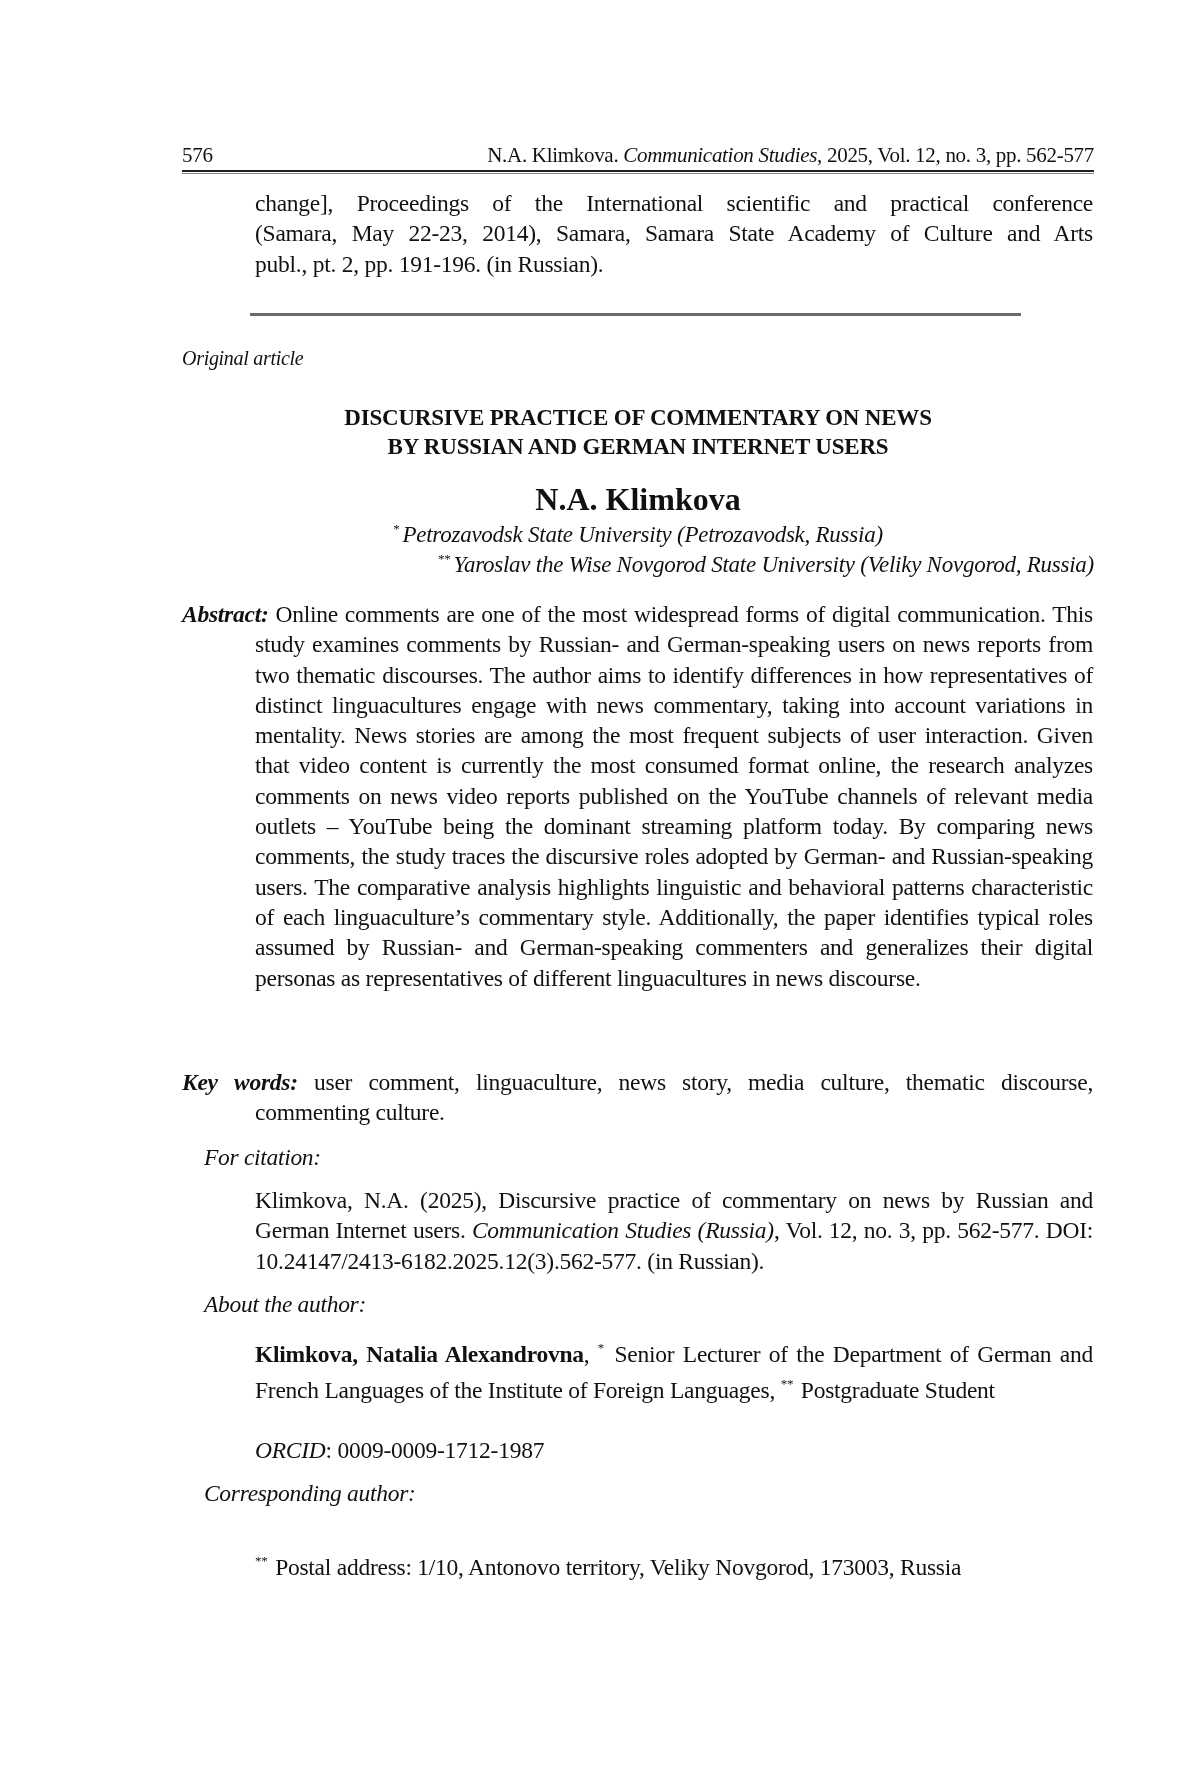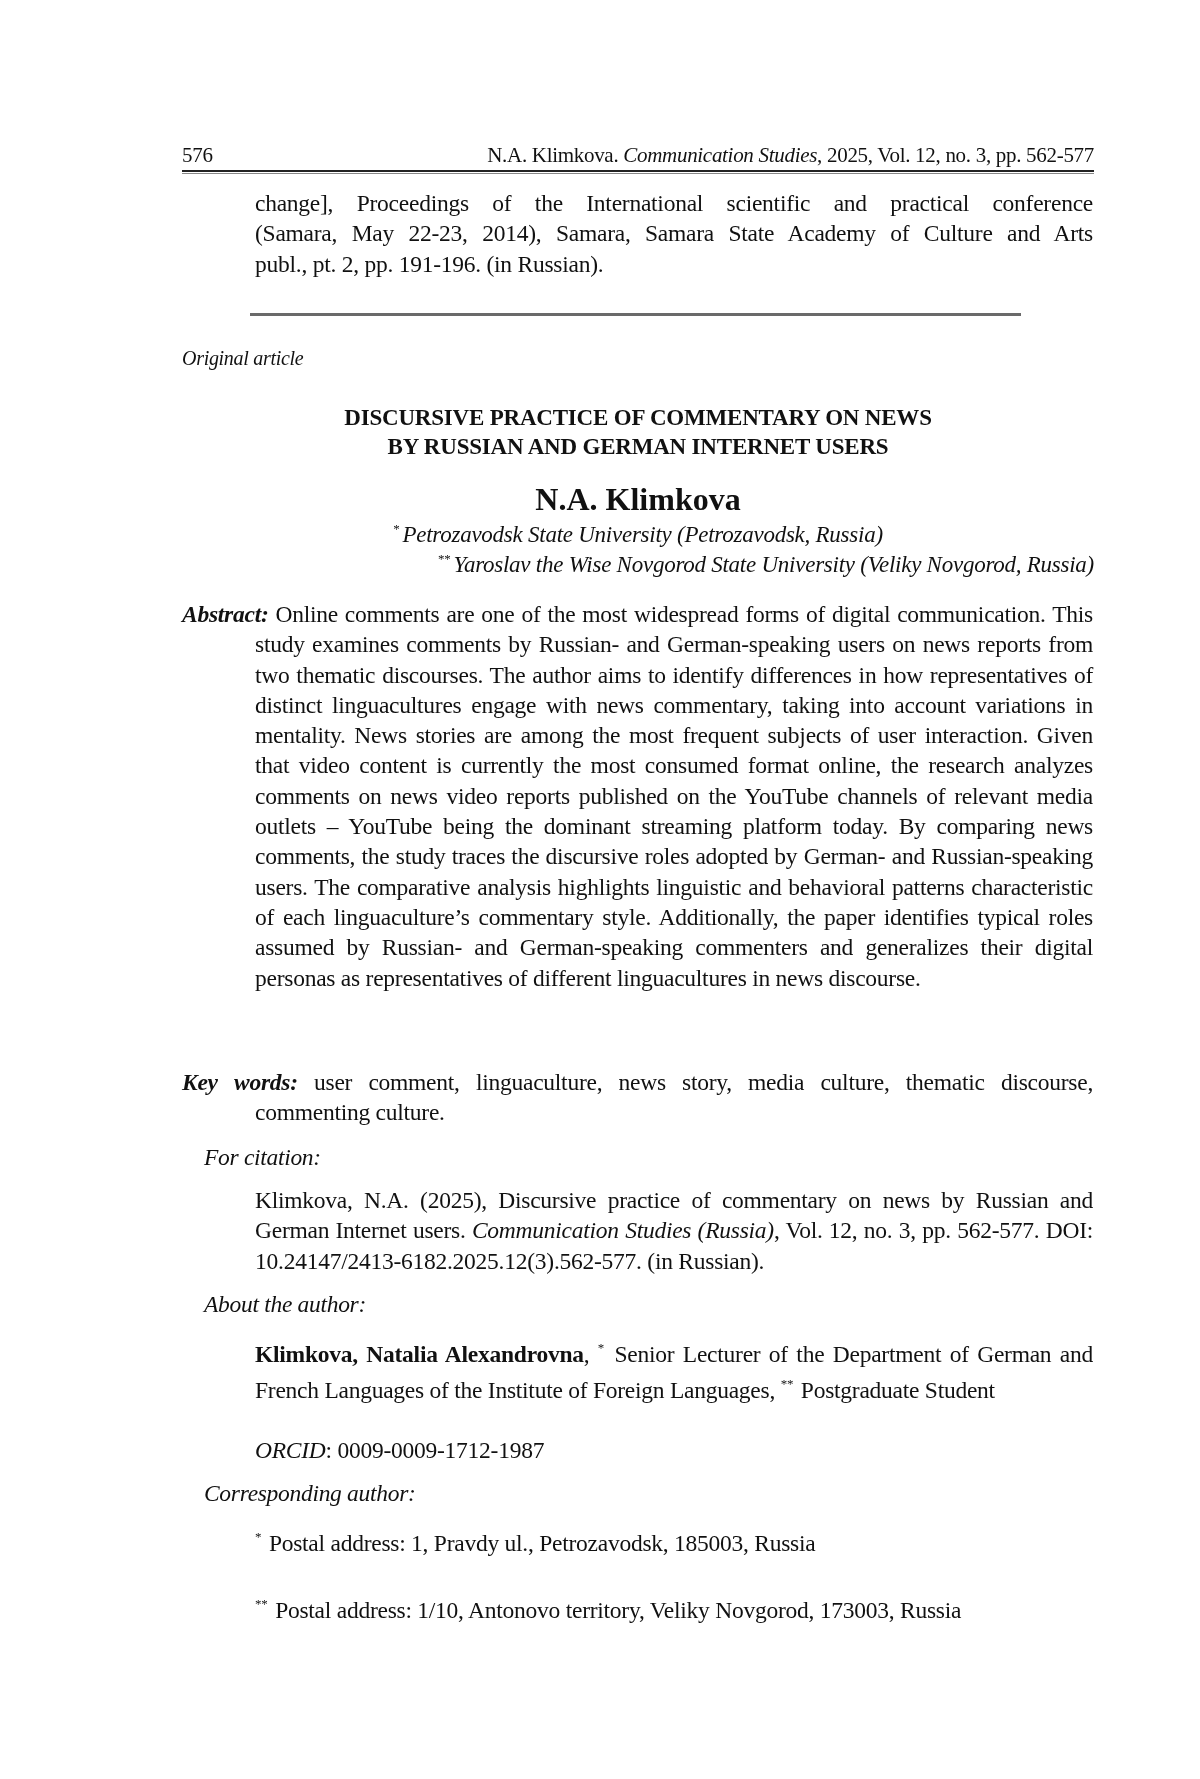--- a/index.html
+++ b/index.html
@@ -77,21 +77,21 @@
   }
   .for-citation-label { top: 1144px; }
   .about-label { top: 1291px; }
   .corr-label { top: 1480px; }
 
   .indent-block { position: absolute; left: 255px; width: 838px; }
   .citation { top: 1185px; }
   .about { top: 1333px; }
   .orcid { top: 1435px; }
   .addr1 { top: 1522px; }
-  .addr2 { top: 1589px; }
+  .addr2 { top: 1546px; }
   .italic { font-style: italic; }
   .bold { font-weight: bold; margin-top: 16px; }
   .sup-star { font-size: 13px; vertical-align: 10px; margin-right: 2px; }
   .no-just { text-align: left; }
 </style>
 </head>
 <body>
 
 <div class="page">
 
@@ -130,16 +130,15 @@
   </div>
 
   <div class="section-label for-citation-label">For citation:</div>
   <div class="indent-block citation body-text"><span>Klimkova, N.A. (2025), Discursive practice of commentary on news by Russian and German Internet users. </span><span class="italic">Communication Studies (Russia)</span><span>, Vol. 12, no. 3, pp. 562-577. DOI: 10.24147/2413-6182.2025.12(3).562-577. (in Russian).</span></div>
 
   <div class="section-label about-label">About the author:</div>
   <div class="indent-block about body-text"><span class="bold">Klimkova, Natalia Alexandrovna</span>, <span class="sup-star">*</span><span> Senior Lecturer of the Department of Ger­man and French Languages of the Institute of Foreign Languages, </span><span class="sup-star">**</span><span> Postgraduate Student</span></div>
   <div class="indent-block orcid body-text no-just"><span class="italic">ORCID</span><span>: 0009-0009-1712-1987</span></div>
 
   <div class="section-label corr-label">Corresponding author:</div>
-  <div class="indent-block addr1 body-text no-just"><span class="sup-star">*</span><span> Postal address: 1, Pravdy ul., Petrozavodsk, 185003, Russia</span></div>
   <div class="indent-block addr2 body-text no-just"><span class="sup-star">**</span><span> Postal address: 1/10, Antonovo territory, Veliky Novgorod, 173003, Russia</span></div>
 
 </div>
 
 </body></html>

